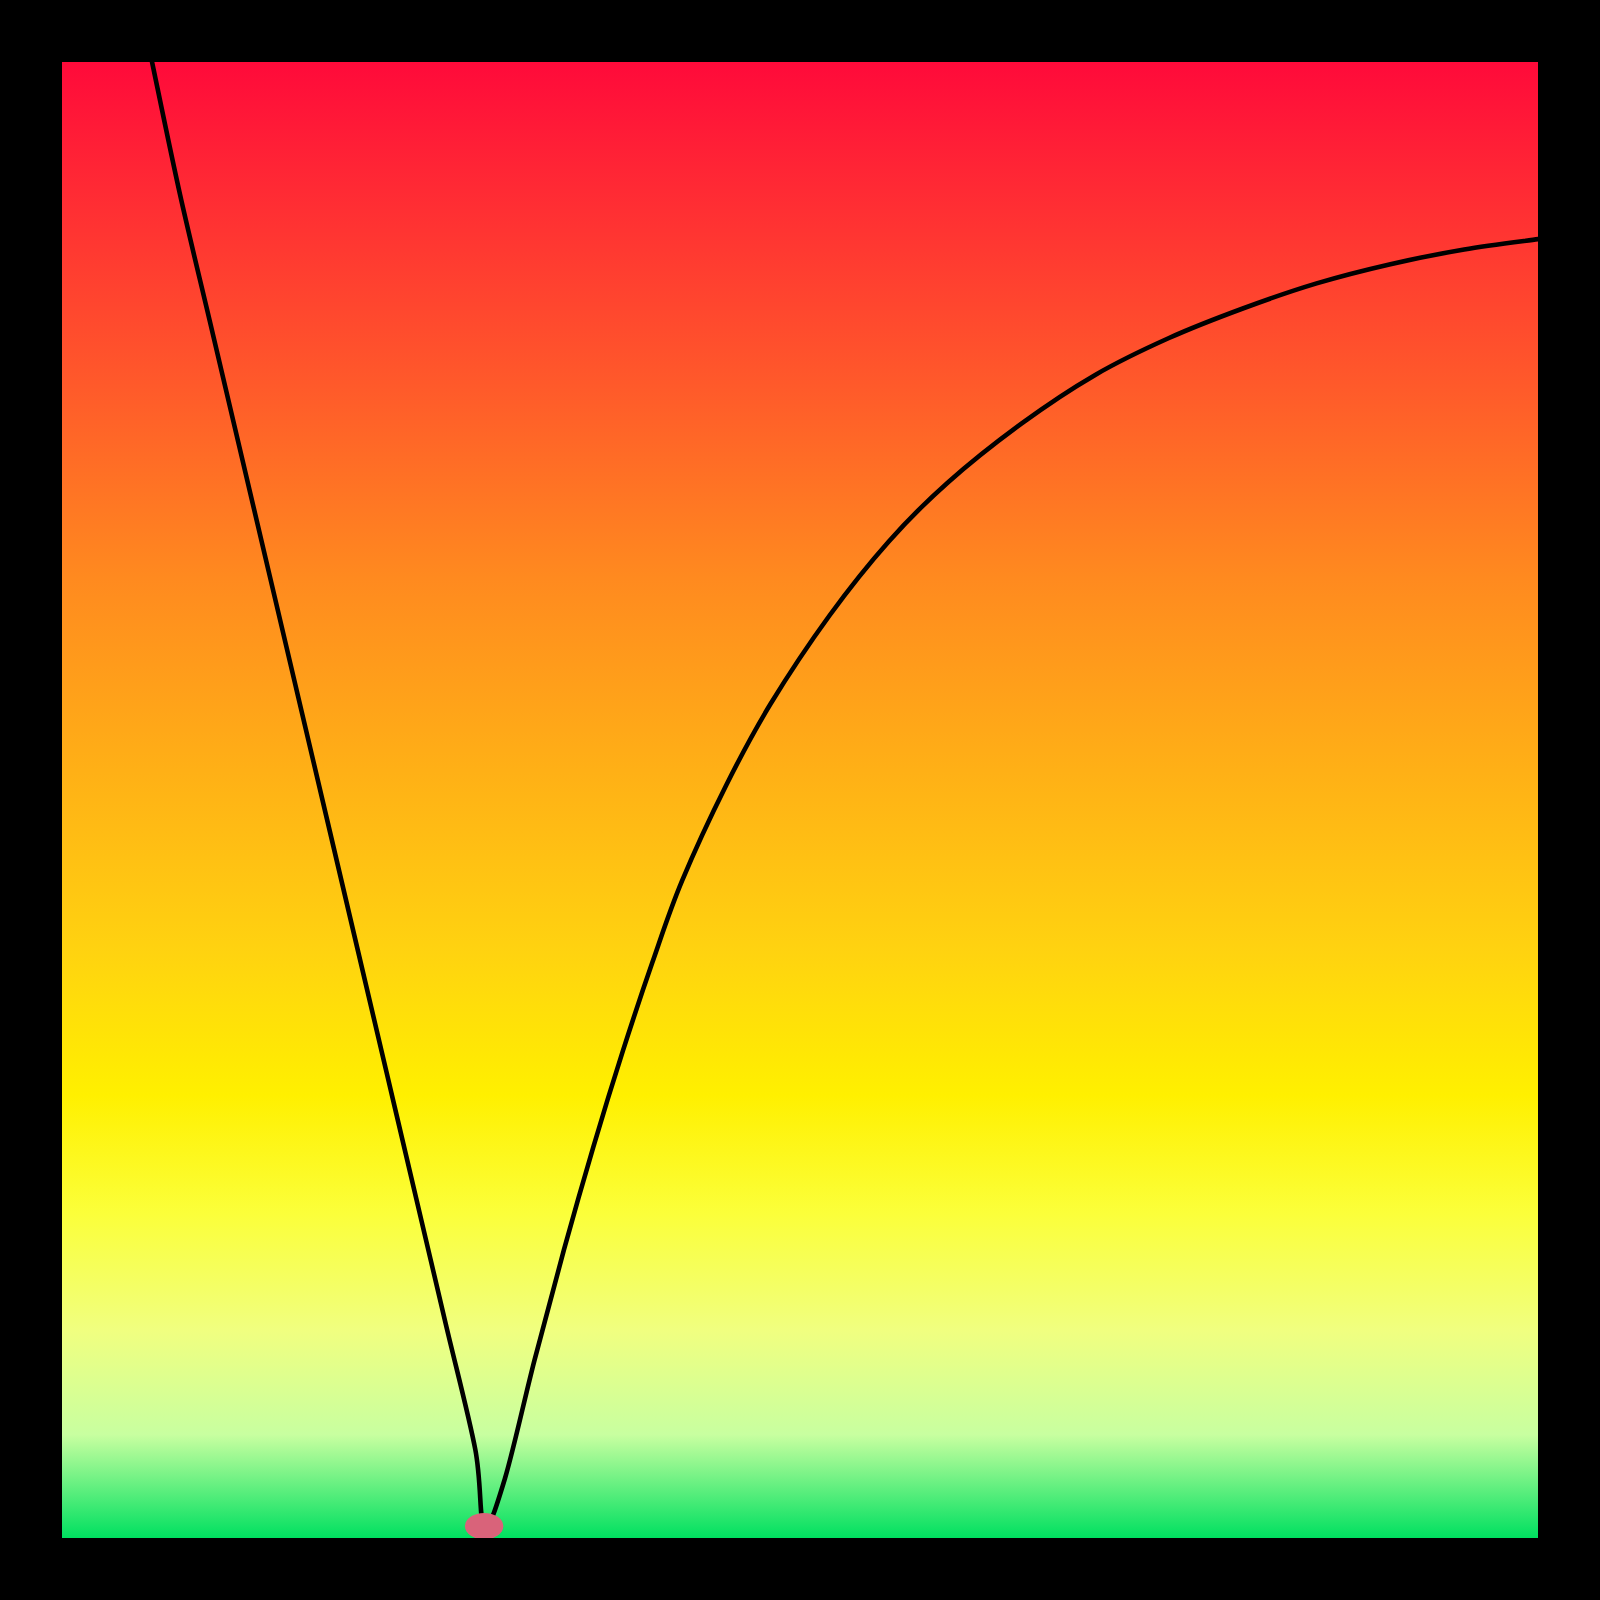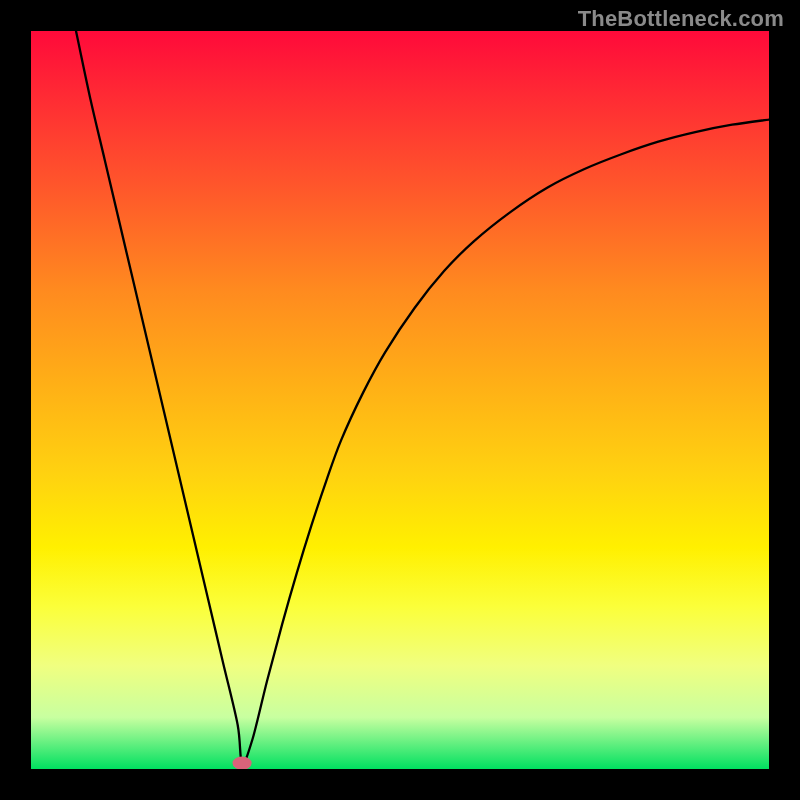--- a/index.html
+++ b/index.html
@@ -61,14 +61,13 @@
 </head>
 <body>
 
 <div class="frame">
   <div class="plot-area">
     <svg class="curve-svg" viewBox="0 0 738 738" preserveAspectRatio="none">
       <path id="curve-path" class="curve-path" d="M 45.02 0.00 C 47.36 11.07, 54.24 44.89, 59.04 66.42 C 63.84 87.94, 68.88 108.24, 73.80 129.15 C 78.72 150.06, 83.64 170.97, 88.56 191.88 C 93.48 212.79, 98.40 233.70, 103.32 254.61 C 108.24 275.52, 113.16 296.43, 118.08 317.34 C 123.00 338.25, 127.92 359.16, 132.84 380.07 C 137.76 400.98, 142.68 421.89, 147.60 442.80 C 152.52 463.71, 157.44 484.62, 162.36 505.53 C 167.28 526.44, 172.20 547.35, 177.12 568.26 C 182.04 589.17, 186.96 610.08, 191.88 630.99 C 196.80 651.90, 203.44 676.87, 206.64 693.72 C 209.84 710.57, 208.61 729.64, 211.07 732.10 C 213.53 734.56, 217.22 722.26, 221.40 708.48 C 225.58 694.70, 231.24 668.51, 236.16 649.44 C 241.08 630.38, 246.00 611.93, 250.92 594.09 C 255.84 576.25, 260.76 559.03, 265.68 542.43 C 270.60 525.82, 275.52 509.83, 280.44 494.46 C 285.36 479.08, 290.28 464.32, 295.20 450.18 C 300.12 436.04, 303.81 424.35, 309.96 409.59 C 316.11 394.83, 324.72 376.38, 332.10 361.62 C 339.48 346.86, 345.63 335.18, 354.24 321.03 C 362.85 306.89, 373.92 290.28, 383.76 276.75 C 393.60 263.22, 403.44 250.92, 413.28 239.85 C 423.12 228.78, 431.73 220.17, 442.80 210.33 C 453.87 200.49, 467.40 189.79, 479.70 180.81 C 492.00 171.83, 504.30 163.59, 516.60 156.46 C 528.90 149.32, 541.20 143.54, 553.50 138.01 C 565.80 132.47, 578.10 127.80, 590.40 123.25 C 602.70 118.69, 615.00 114.39, 627.30 110.70 C 639.60 107.01, 651.90 103.94, 664.20 101.11 C 676.50 98.28, 688.80 95.82, 701.10 93.73 C 713.40 91.63, 731.85 89.42, 738.00 88.56"></path>
       <ellipse id="marker-ell" class="marker" cx="211.07" cy="732.10" rx="9.59" ry="6.64"></ellipse>
     </svg>
   </div>
-  <div class="watermark">TheBottleneck.com</div>
 </div>
 
 </body></html>

